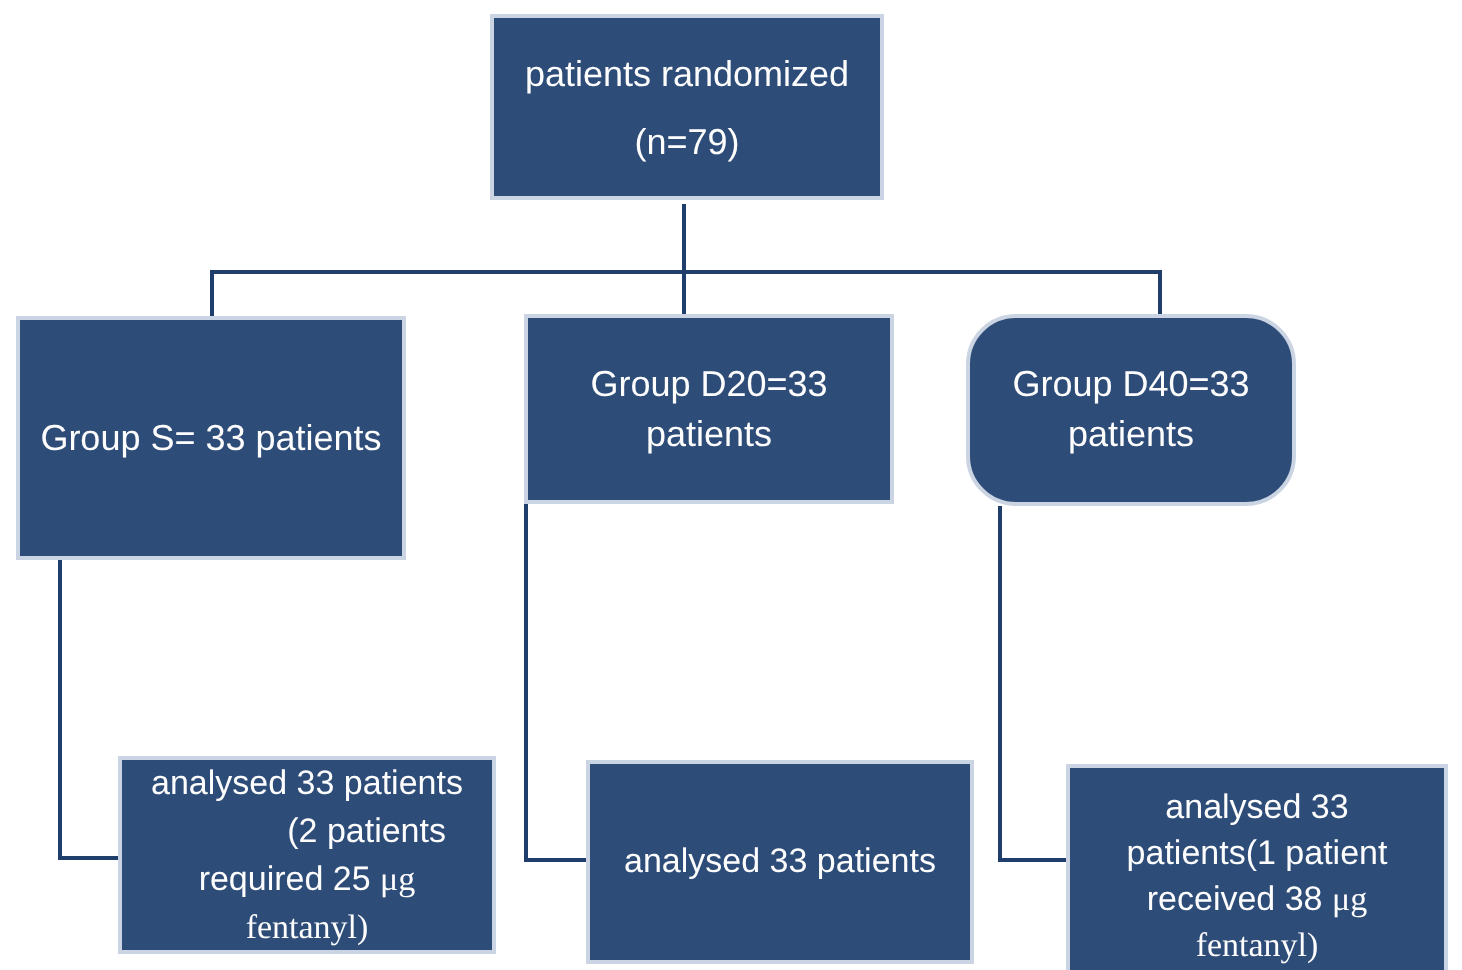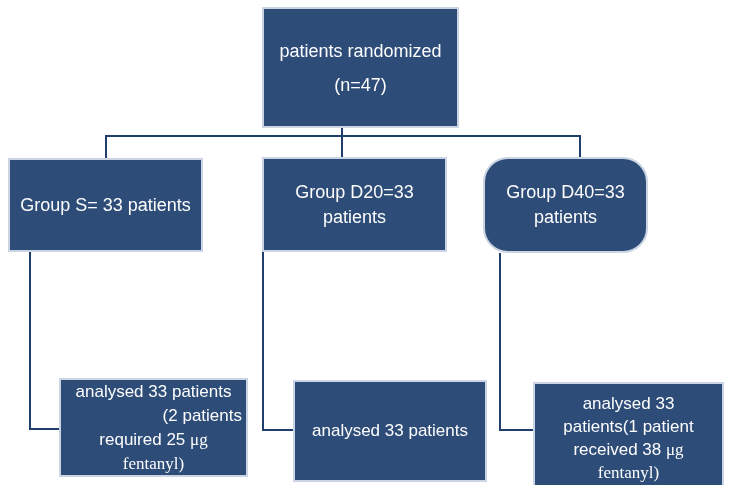--- a/index.html
+++ b/index.html
@@ -26,30 +26,30 @@
     display:flex;
     flex-direction:column;
     justify-content:center;
     text-align:center;
   }
   .box .line{width:100%;}
   .serif{font-family:"Liberation Serif","DejaVu Serif",serif;text-align:right;}
   .connector{position:absolute;background:var(--line-color);}
 
   
-  .box-randomized   {left:262px; top:7px;   width:197px; height:121px;  font-size:18px; line-height:34px;}
-  .box-group-s      {left:8px;   top:158px; width:195px; height:94px;  font-size:18px; line-height:24px;}
+  .box-randomized   {left:245px; top:7px;   width:197px; height:93px;  font-size:18px; line-height:34px;}
+  .box-group-s      {left:8px;   top:158px; width:195px; height:122px;  font-size:18px; line-height:24px;}
   .box-group-d20    {left:262px; top:157px; width:185px; height:95px;  font-size:18px; line-height:25px;}
   .box-group-d40    {left:483px; top:157px; width:165px; height:96px;  font-size:18px; line-height:25px;border-radius:25px;}
   .box-analysed-s   {left:59px;  top:378px; width:189px; height:99px;  font-size:17px; line-height:24px;}
   .box-analysed-d20 {left:293px; top:380px; width:194px; height:102px; font-size:17px; line-height:24px;}
   .box-analysed-d40 {left:533px; top:382px; width:191px; height:112px;  font-size:17px; line-height:23px;}
 
   
-  .box-analysed-s .line:nth-child(2){text-align:right; padding-right:4px; box-sizing:border-box;}
+  .box-analysed-s .line:nth-child(2){text-align:right; padding-right:23px; box-sizing:border-box;}
 
   
   .c-top-vertical   {left:341px; top:102px; width:2px;  height:56px;}
   .c-branch-h       {left:105px; top:135px; width:476px; height:2px;}
   .c-left-stub      {left:105px; top:135px; width:2px;  height:23px;}
   .c-right-stub     {left:579px; top:135px; width:2px;  height:22px;}
   .c-s-drop         {left:29px;  top:252px; width:2px;  height:178px;}
   .c-s-elbow        {left:29px;  top:428px; width:30px; height:2px;}
   .c-d20-drop       {left:262px; top:252px; width:2px;  height:179px;}
   .c-d20-elbow      {left:262px; top:429px; width:31px; height:2px;}
@@ -67,21 +67,21 @@
   <div class="connector c-right-stub"></div>
   <div class="connector c-s-drop"></div>
   <div class="connector c-s-elbow"></div>
   <div class="connector c-d20-drop"></div>
   <div class="connector c-d20-elbow"></div>
   <div class="connector c-d40-drop"></div>
   <div class="connector c-d40-elbow"></div>
 
   <div class="box box-randomized">
       <div class="line"><span>patients randomized</span></div>
-      <div class="line"><span>(n=47)</span></div>
+      <div class="line"><span>(n=79)</span></div>
     </div>
   <div class="box box-group-s">
       <div class="line"><span>Group S= 33 patients</span></div>
     </div>
   <div class="box box-group-d20">
       <div class="line"><span>Group D20=33</span></div>
       <div class="line"><span>patients</span></div>
     </div>
   <div class="box box-group-d40">
       <div class="line"><span>Group D40=33</span></div>

